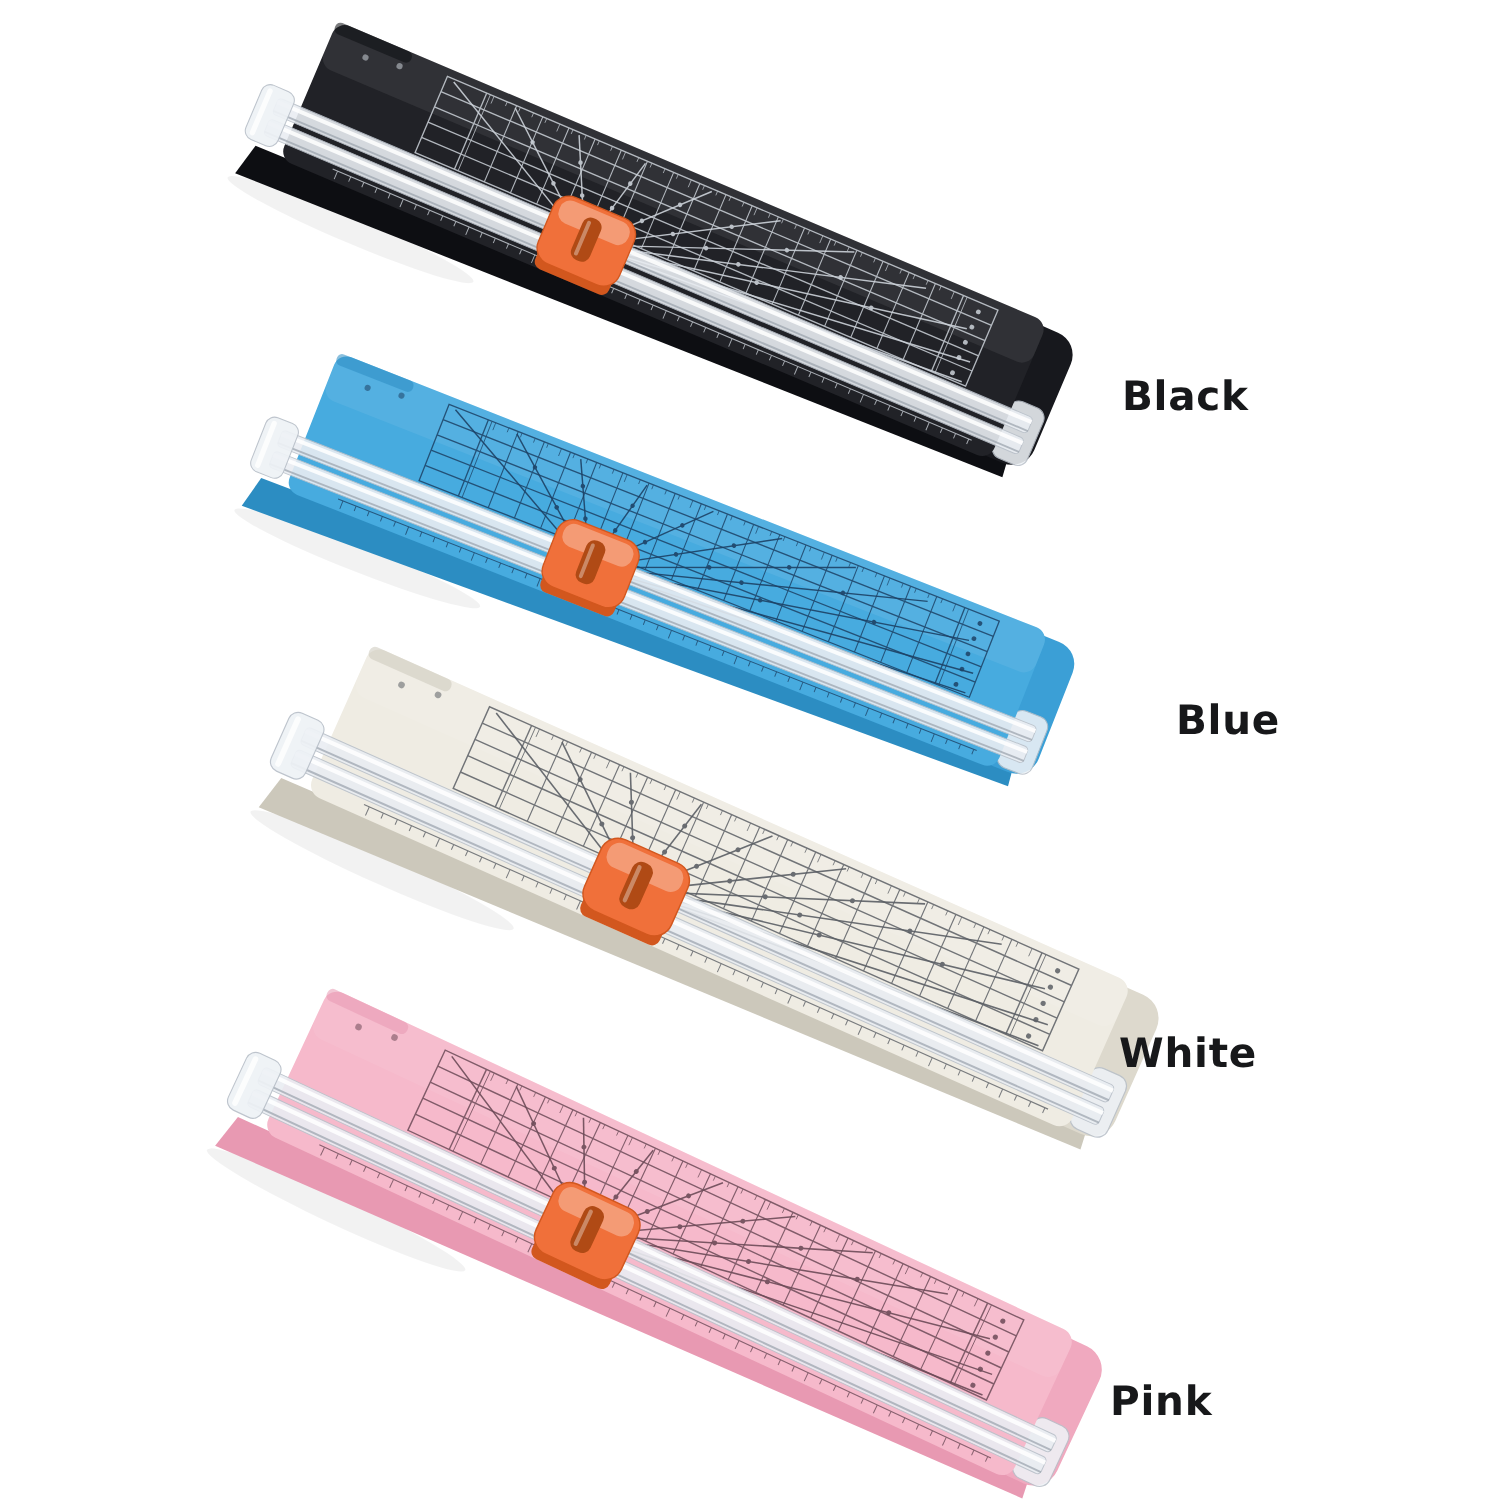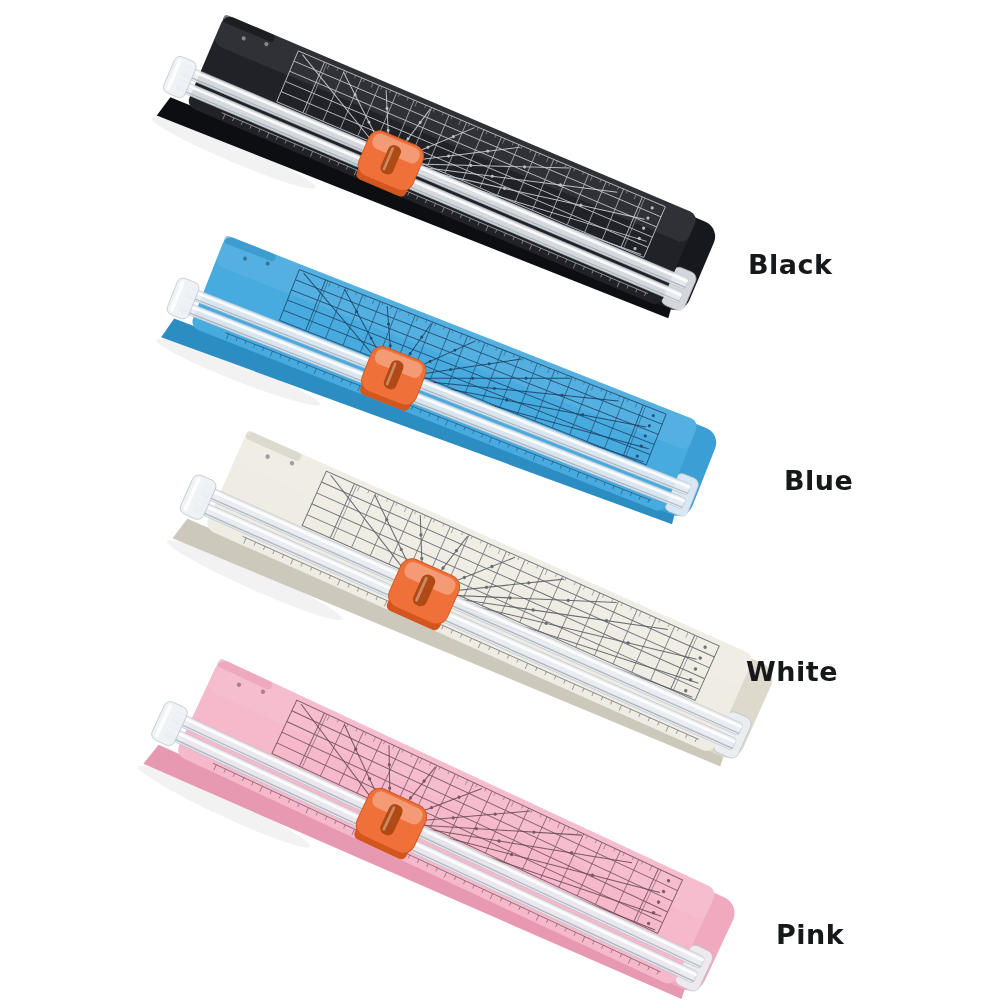--- a/index.html
+++ b/index.html
@@ -222,16 +222,16 @@
     <g id="instances">
         <use href="#trimmer-proto" xlink:href="#trimmer-proto" transform="translate(225,14) rotate(23) scale(0.89)" style="--board: #212227; --side: #0d0e12; --tail: #17181d; --grid: #ccd2d9;"></use>
         <use href="#trimmer-proto" xlink:href="#trimmer-proto" transform="translate(226,235) rotate(21.5) scale(0.88)" style="--board: #47abdf; --side: #2c8dc2; --tail: #3b9fd6; --grid: #1d4266;"></use>
         <use href="#trimmer-proto" xlink:href="#trimmer-proto" transform="translate(248,430) rotate(24) scale(0.96)" style="--board: #efece3; --side: #ccc8bb; --tail: #ddd9cd; --grid: #5b5f65;"></use>
         <use href="#trimmer-proto" xlink:href="#trimmer-proto" transform="translate(220,658) rotate(25) scale(0.95)" style="--board: #f6b9cb; --side: #e899b2; --tail: #f0a9bf; --grid: #6d4b58;"></use>
       </g>
   </svg>
   <div id="labels">
       <div class="color-label" style="left: 748px; top: 251px; color: rgb(23, 24, 26);">Black</div>
       <div class="color-label" style="left: 784px; top: 467px; color: rgb(23, 24, 26);">Blue</div>
-      <div class="color-label" style="left: 746px; top: 658px; color: rgb(23, 24, 26);">White</div>
-      <div class="color-label" style="left: 776px; top: 921px; color: rgb(23, 24, 26);">Pink</div>
+      <div class="color-label" style="left: 746px; top: 689px; color: rgb(23, 24, 26);">White</div>
+      <div class="color-label" style="left: 740px; top: 921px; color: rgb(23, 24, 26);">Pink</div>
     </div>
 </div>
 
 </body></html>

